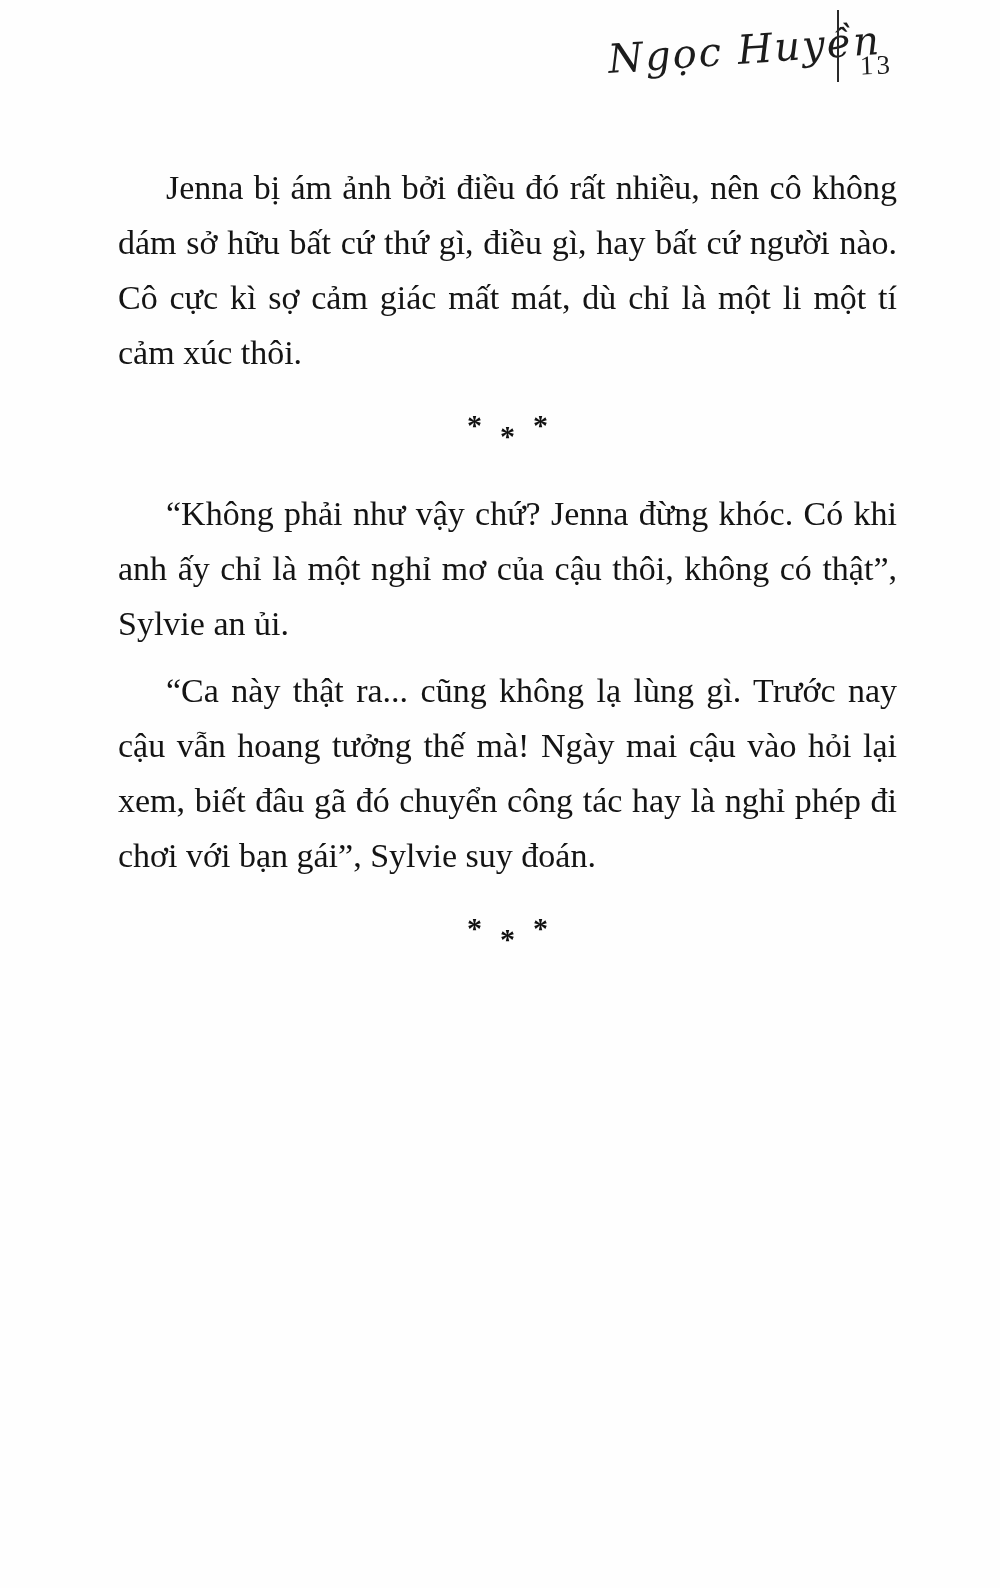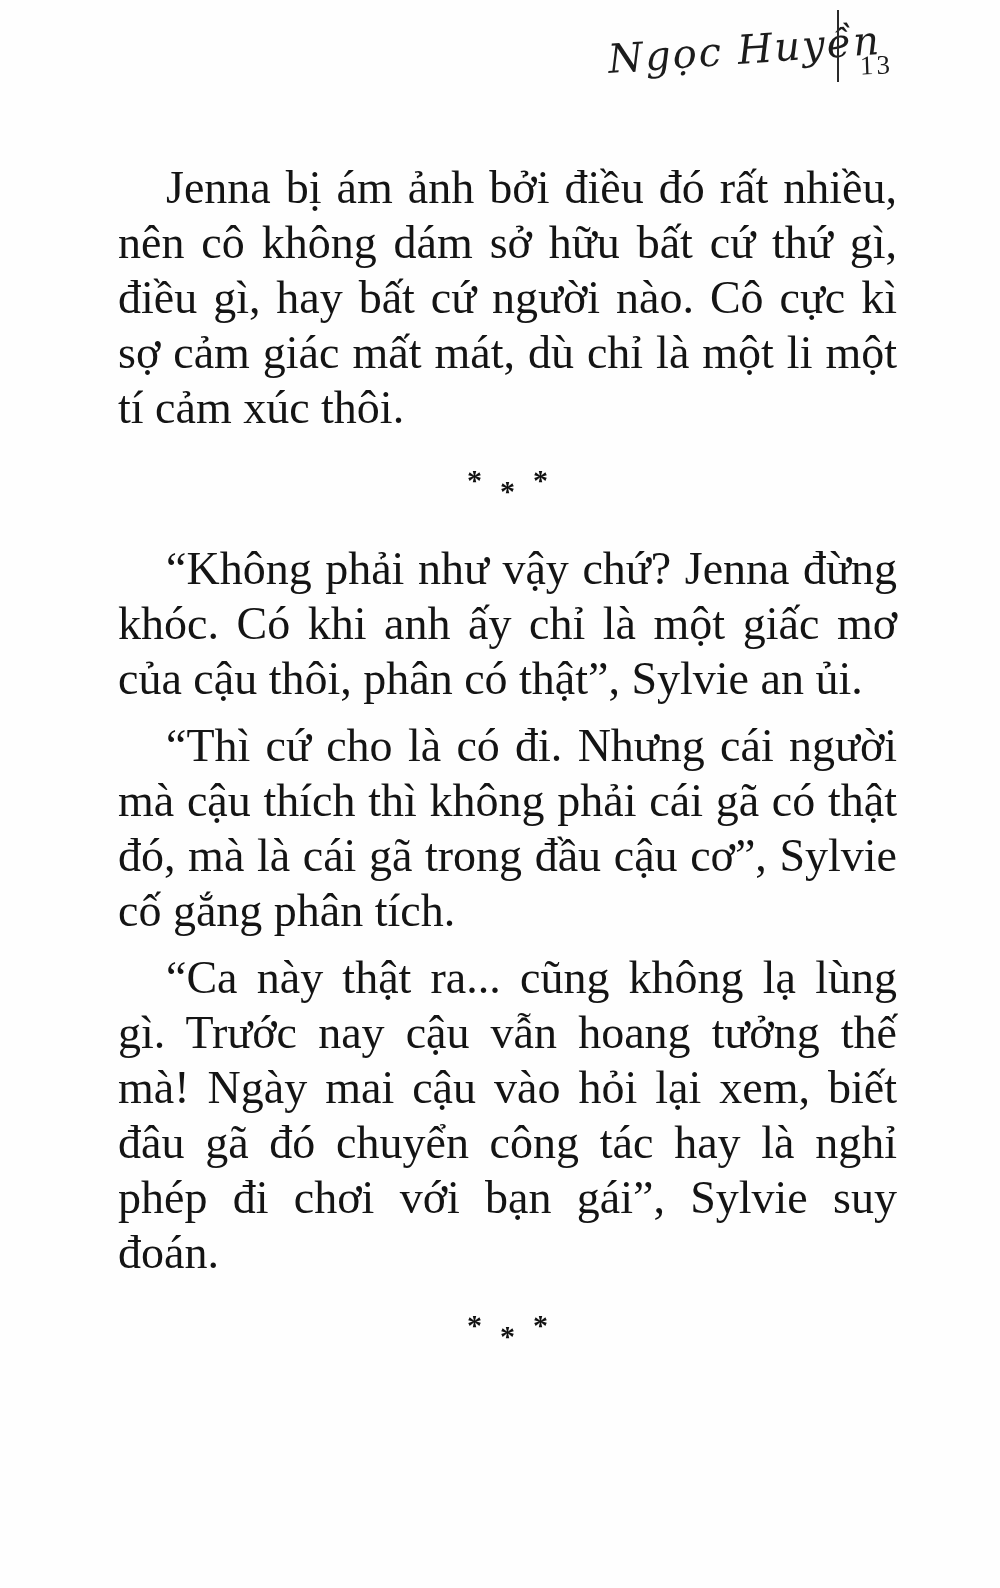--- a/index.html
+++ b/index.html
@@ -58,21 +58,21 @@
 
   
   .page-body {
     position: absolute;
     top: 160px;
     left: 118px;
     width: 779px;
   }
   .para {
     margin: 0 0 12px 0;
-    font-size: 46px;
+    font-size: 34px;
     line-height: 55px;
     text-align: justify;
     text-indent: 48px;
     color: #141414;
   }
   .separator {
     margin: 28px 0 30px 0;
     text-align: center;
     font-size: 30px;
     letter-spacing: 0;
@@ -100,24 +100,23 @@
   </header>
 
   <main class="page-body">
 
     <p class="para">Jenna bị ám ảnh bởi điều đó rất nhiều, nên cô không dám sở hữu bất cứ thứ gì, điều gì, hay bất cứ người nào. Cô cực kì sợ cảm giác mất mát, dù chỉ là một li một tí cảm xúc thôi.</p>
 
     <div class="separator">
       <span class="star">*</span><span class="star star-mid">*</span><span class="star">*</span>
     </div>
 
-    <p class="para">“Không phải như vậy chứ? Jenna đừng khóc. Có khi anh ấy chỉ là một giấc mơ của cậu thôi, phân có thật”, Sylvie an ủi.</p>
+    <p class="para">“Không phải như vậy chứ? Jenna đừng khóc. Có khi anh ấy chỉ là một nghỉ mơ của cậu thôi, không có thật”, Sylvie an ủi.</p>
 
 
-    <p class="para">“Thì cứ cho là có đi. Nhưng cái người mà cậu thích thì không phải cái gã có thật đó, mà là cái gã trong đầu cậu cơ”, Sylvie cố gắng phân tích.</p>
 
 
     <p class="para">“Ca này thật ra... cũng không lạ lùng gì. Trước nay cậu vẫn hoang tưởng thế mà! Ngày mai cậu vào hỏi lại xem, biết đâu gã đó chuyển công tác hay là nghỉ phép đi chơi với bạn gái”, Sylvie suy đoán.</p>
 
     <div class="separator">
       <span class="star">*</span><span class="star star-mid">*</span><span class="star">*</span>
     </div>
 
   </main>
 

